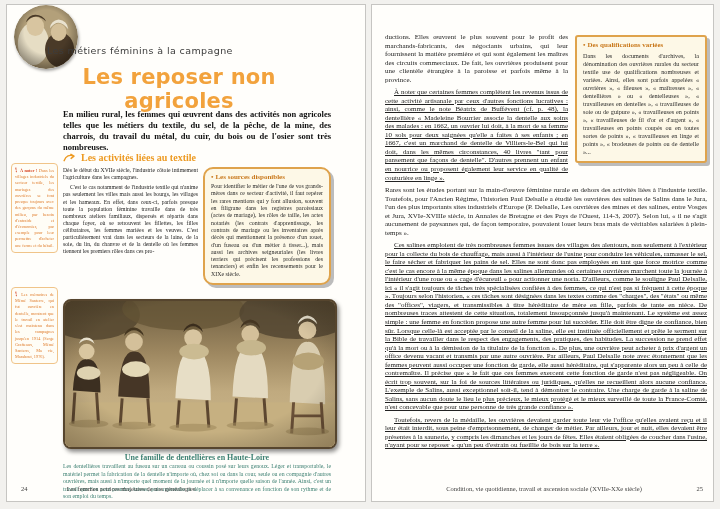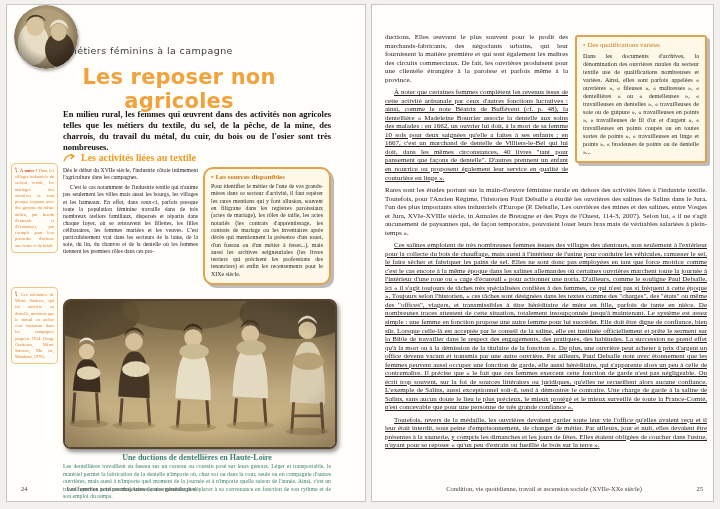--- a/index.html
+++ b/index.html
@@ -100,21 +100,21 @@
   
   .rmain{position:absolute;left:13px;top:28px;width:322px;
     font-size:7px;line-height:1.22;text-align:justify;color:#222;}
   .rmain p{margin:0 0 4px 0;}
   .rmain p.ind{text-indent:9px;text-decoration:underline;}
   .qualBox{
     float:right;width:132px;box-sizing:border-box;margin:2px 0 5px 7px;
     background:#FDF8E7;border:2px solid #DFA34C;border-radius:3px;
     box-shadow:3px 3px 0 #bcbcbc;padding:4px 6px 5px 6px;
   }
-  .qualBox .boxTitle{font-weight:normal;font-size:7px;color:#C9781B;margin-bottom:2px;}
+  .qualBox .boxTitle{font-weight:bold;font-size:7px;color:#C9781B;margin-bottom:2px;}
   .qualBox .boxTitle .bullet{margin-right:2px;}
   .qualBox p{margin:0;font-size:6.2px;line-height:1.3;text-align:justify;color:#2a2a2a;}
   .rmain .sec-head{margin:7px 0 5px 0;font-size:8.5px;}
 </style>
 </head>
 <body>
 
 <div class="page page-left">
 
   <div class="portrait">
@@ -225,21 +225,21 @@
 
         <ellipse cx="24" cy="126" rx="20" ry="4" fill="#a08a5e" opacity="0.6"></ellipse>
         <ellipse cx="70" cy="128" rx="22" ry="4" fill="#a08a5e" opacity="0.6"></ellipse>
         <ellipse cx="130" cy="130" rx="24" ry="4" fill="#a08a5e" opacity="0.6"></ellipse>
         <ellipse cx="188" cy="128" rx="24" ry="4" fill="#a08a5e" opacity="0.6"></ellipse>
         <ellipse cx="246" cy="134" rx="22" ry="4" fill="#a08a5e" opacity="0.6"></ellipse>
         <rect width="274" height="150" fill="url(#pvin)"></rect>
       </svg>
     </div>
 
-    <div class="capTitle">Une ductions de dentellières en Haute-Loire</div>
+    <div class="capTitle">Une famille de dentellières en Haute-Loire</div>
     <p class="caption">Les dentellières travaillent au fuseau sur un carreau ou coussin posé sur leurs genoux. Léger et transportable, le matériel permet la fabrication de la dentelle n'importe où, chez soi ou dans la cour, seule ou en compagnie d'autres ouvrières, mais aussi à n'importe quel moment de la journée et à n'importe quelle saison de l'année. Ainsi, c'est un travail que l'on peut prendre, laisser, puis reprendre et déplacer à sa convenance en fonction de son rythme et de son emploi du temps.</p>
   </div>
 
   <div class="footer footer-left">
     <span class="pageNum">24</span>
     <span>Les femmes actrices majeures de nos généalogies</span>
   </div>
 </div>
 
 <div class="page page-right">

